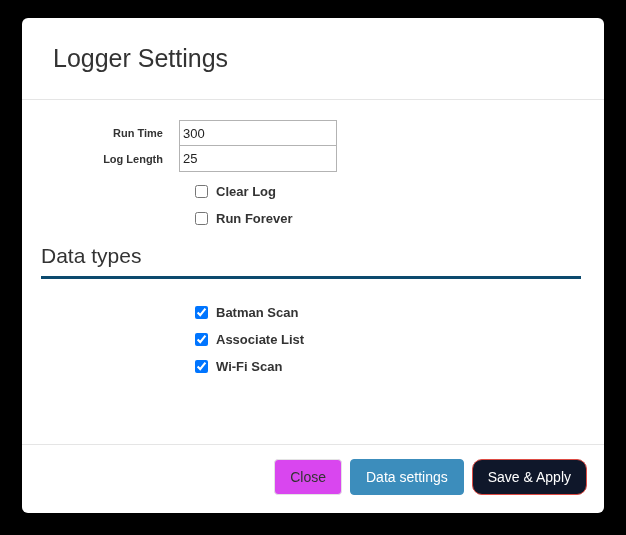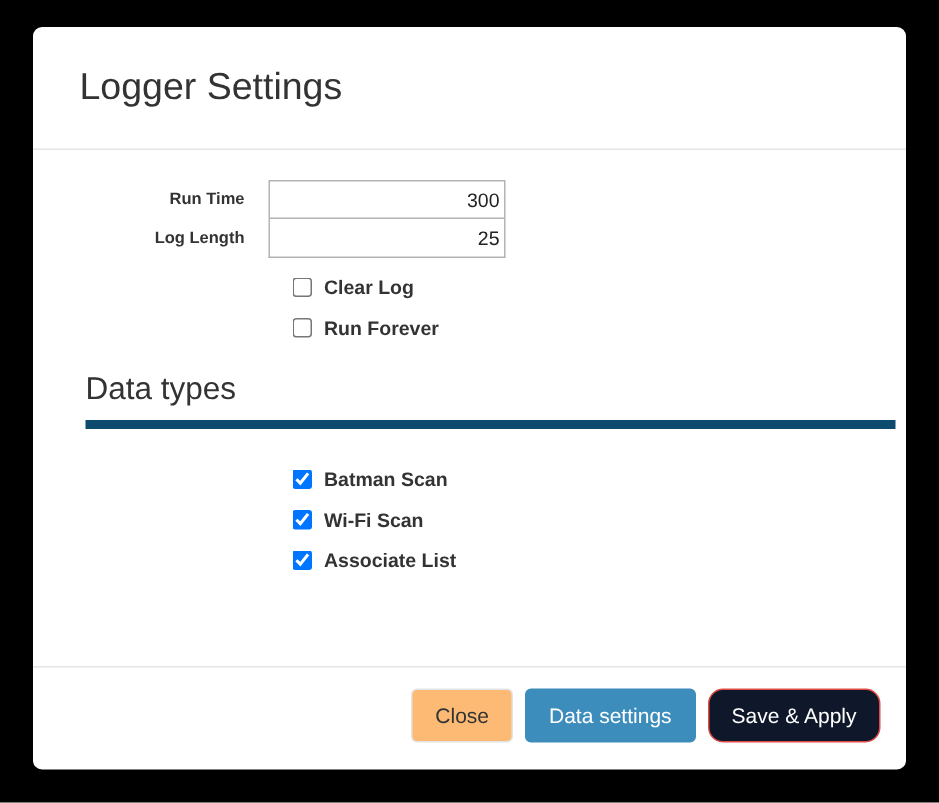--- a/index.html
+++ b/index.html
@@ -75,21 +75,20 @@
     height: 26px;
     box-sizing: border-box;
     border: 1px solid #b3b3b3;
     background: #ffffff;
     font-family: "Liberation Sans", sans-serif;
     font-size: 13px;
     color: #222222;
     padding: 0 3px;
     outline: none;
     border-radius: 0;
-    text-align: right;
   }
   .form-row + .form-row .form-input {
     border-top: none;
   }
 
   
   .check-row {
     display: flex;
     align-items: center;
     height: 27px;
@@ -116,23 +115,23 @@
 
   
   .section {
     margin-top: 12px;
     padding: 0 0 0 2px;
   }
   .section-title {
     font-size: 21px;
     font-weight: 400;
     color: #333333;
-    margin: 16px;
+    margin: 0;
     padding-bottom: 8px;
-    border-bottom: 6px solid #0c4a6e;
+    border-bottom: 3px solid #0c4a6e;
     width: 540px;
   }
 
   .checks-datatypes {
     margin-top: 20px;
   }
 
   
   .modal-footer {
     position: absolute;
@@ -152,21 +151,21 @@
     font-family: "Liberation Sans", sans-serif;
     font-size: 14px;
     line-height: 1;
     padding: 10px 15px;
     border-radius: 4px;
     border: 1px solid transparent;
     cursor: pointer;
     white-space: nowrap;
   }
   .btn-default {
-    background: #fdba74;
+    background: #d946ef;
     color: #333333;
     border-color: #e3e3e3;
   }
   .btn-primary {
     background: #3c8dbc;
     color: #ffffff;
     border-color: #3c8dbc;
   }
   .btn-danger {
     background: #0f172a;
@@ -221,26 +220,26 @@
 
     <div class="checks-datatypes">
 
       <label class="check-row">
         <input type="checkbox" checked="" style="">
         <span class="check-label">Batman Scan</span>
       </label>
 
       <label class="check-row">
         <input type="checkbox" checked="" style="">
+        <span class="check-label">Associate List</span>
+      </label>
+
+      <label class="check-row">
+        <input type="checkbox" checked="" style="">
         <span class="check-label">Wi-Fi Scan</span>
-      </label>
-
-      <label class="check-row">
-        <input type="checkbox" checked="" style="">
-        <span class="check-label">Associate List</span>
       </label>
 
     </div>
 
   </div>
 
   <div class="modal-footer">
     <button class="btn btn-default">Close</button>
     <button class="btn btn-primary">Data settings</button>
     <button class="btn btn-danger">Save &amp; Apply</button>

